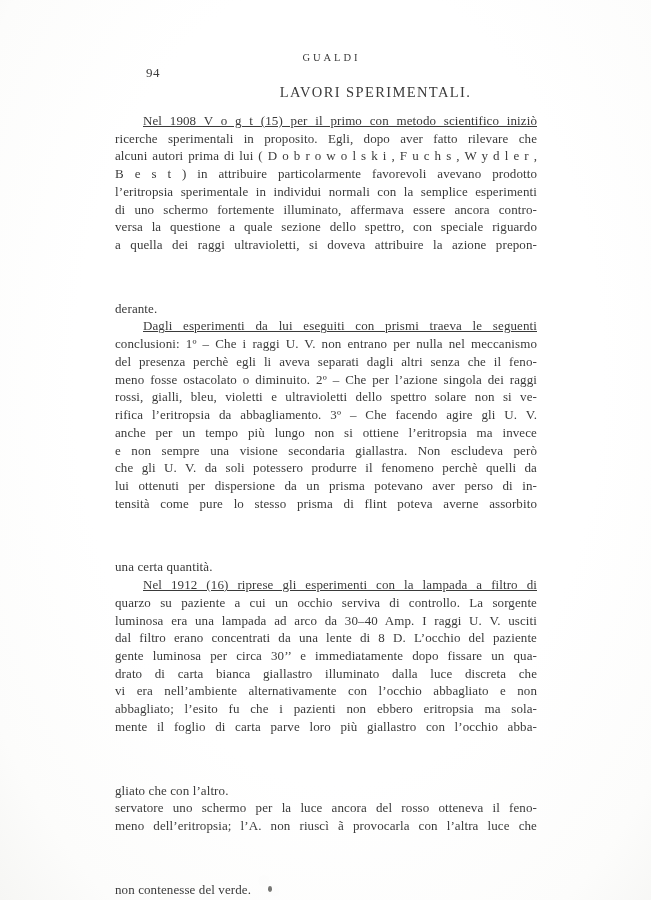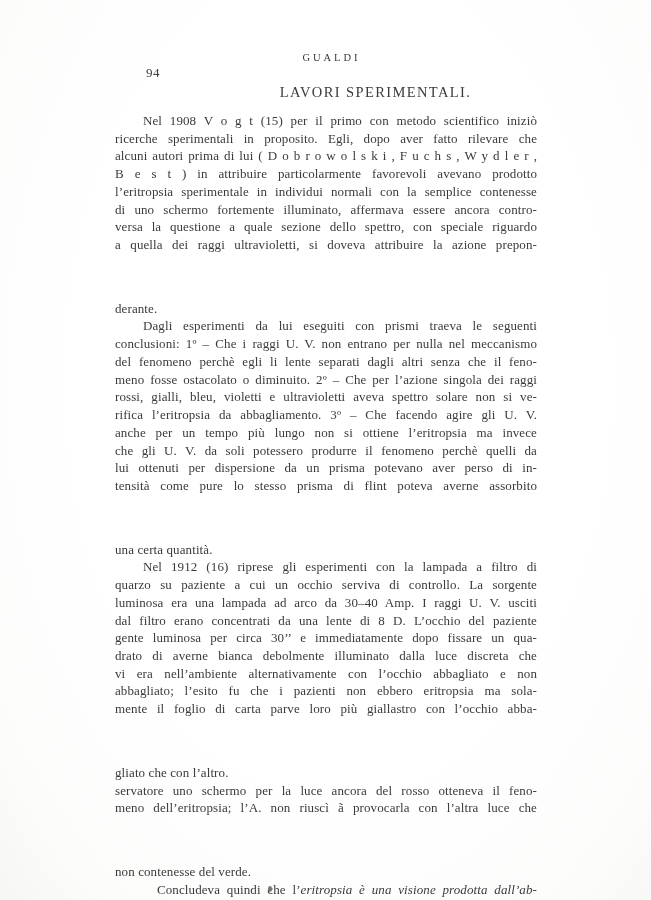--- a/index.html
+++ b/index.html
@@ -61,20 +61,21 @@
     text-align: justify;
     text-align-last: justify;
     letter-spacing: 0.1px;
   }
   .line.short {
     text-align-last: left;
     margin-top: 46px;
   }
   .line.indent {
     text-indent: 28px;
+    text-decoration: underline;
   }
   .line .em, .line.em {
     font-style: italic;
   }
   
   .body-text .line:last-child {
     padding-left: 14px;
   }
   .speck {
     position: absolute;
@@ -92,42 +93,43 @@
 
 <div class="page">
   <div class="page-number">94</div>
   <div class="running-head">GUALDI</div>
   <h1 class="section-title">LAVORI SPERIMENTALI.</h1>
   <div class="body-text">
       <div class="line indent">Nel 1908  V o g t  (15) per il primo con metodo scientifico iniziò</div>
       <div class="line">ricerche sperimentali in proposito. Egli, dopo aver fatto rilevare che</div>
       <div class="line">alcuni autori prima di lui ( D o b r o w o l s k i ,  F u c h s ,  W y d l e r ,</div>
       <div class="line">B e s t )  in attribuire particolarmente favorevoli avevano prodotto</div>
-      <div class="line">l’eritropsia sperimentale in individui normali con la semplice contenesse</div>
+      <div class="line">l’eritropsia sperimentale in individui normali con la semplice esperimenti</div>
       <div class="line">di uno schermo fortemente illuminato, affermava essere ancora contro-</div>
       <div class="line">versa la questione a quale sezione dello spettro, con speciale riguardo</div>
       <div class="line">a quella dei raggi ultravioletti, si doveva attribuire la azione prepon-</div>
       <div class="line short">derante.</div>
       <div class="line indent">Dagli esperimenti da lui eseguiti con prismi traeva le seguenti</div>
       <div class="line">conclusioni: 1º – Che i raggi U. V. non entrano per nulla nel meccanismo</div>
-      <div class="line">del fenomeno perchè egli li lente separati dagli altri senza che il feno-</div>
+      <div class="line">del presenza perchè egli li aveva separati dagli altri senza che il feno-</div>
       <div class="line">meno fosse ostacolato o diminuito. 2º – Che per l’azione singola dei raggi</div>
-      <div class="line">rossi, gialli, bleu, violetti e ultravioletti aveva spettro solare non si ve-</div>
+      <div class="line">rossi, gialli, bleu, violetti e ultravioletti dello spettro solare non si ve-</div>
       <div class="line">rifica l’eritropsia da abbagliamento. 3º – Che facendo agire gli U. V.</div>
       <div class="line">anche per un tempo più lungo non si ottiene l’eritropsia ma invece</div>
+      <div class="line">e non sempre una visione secondaria giallastra. Non escludeva però</div>
       <div class="line">che gli U. V. da soli potessero produrre il fenomeno perchè quelli da</div>
       <div class="line">lui ottenuti per dispersione da un prisma potevano aver perso di in-</div>
       <div class="line">tensità come pure lo stesso prisma di flint poteva averne assorbito</div>
       <div class="line short">una certa quantità.</div>
       <div class="line indent">Nel 1912 (16) riprese gli esperimenti con la lampada a filtro di</div>
       <div class="line">quarzo su paziente a cui un occhio serviva di controllo. La sorgente</div>
       <div class="line">luminosa era una lampada ad arco da 30–40 Amp. I raggi U. V. usciti</div>
       <div class="line">dal filtro erano concentrati da una lente di 8 D. L’occhio del paziente</div>
       <div class="line">gente luminosa per circa 30’’ e immediatamente dopo fissare un qua-</div>
-      <div class="line">drato di averne bianca debolmente illuminato dalla luce discreta che</div>
+      <div class="line">drato di carta bianca giallastro illuminato dalla luce discreta che</div>
       <div class="line">vi era nell’ambiente alternativamente con l’occhio abbagliato e non</div>
       <div class="line">abbagliato; l’esito fu che i pazienti non ebbero eritropsia ma sola-</div>
       <div class="line">mente il foglio di carta parve loro più giallastro con l’occhio abba-</div>
       <div class="line short">gliato che con l’altro.</div>
       <div class="line">servatore uno schermo per la luce ancora del rosso otteneva il feno-</div>
       <div class="line">meno dell’eritropsia; l’A. non riuscì ã provocarla con l’altra luce che</div>
       <div class="line short">non contenesse del verde.</div>
       <div class="line indent"><span class="roman">Concludeva quindi che l’</span><span class="em">eritropsia è una visione prodotta dall’ab-</span></div>
     </div>
   <div class="speck"></div>

